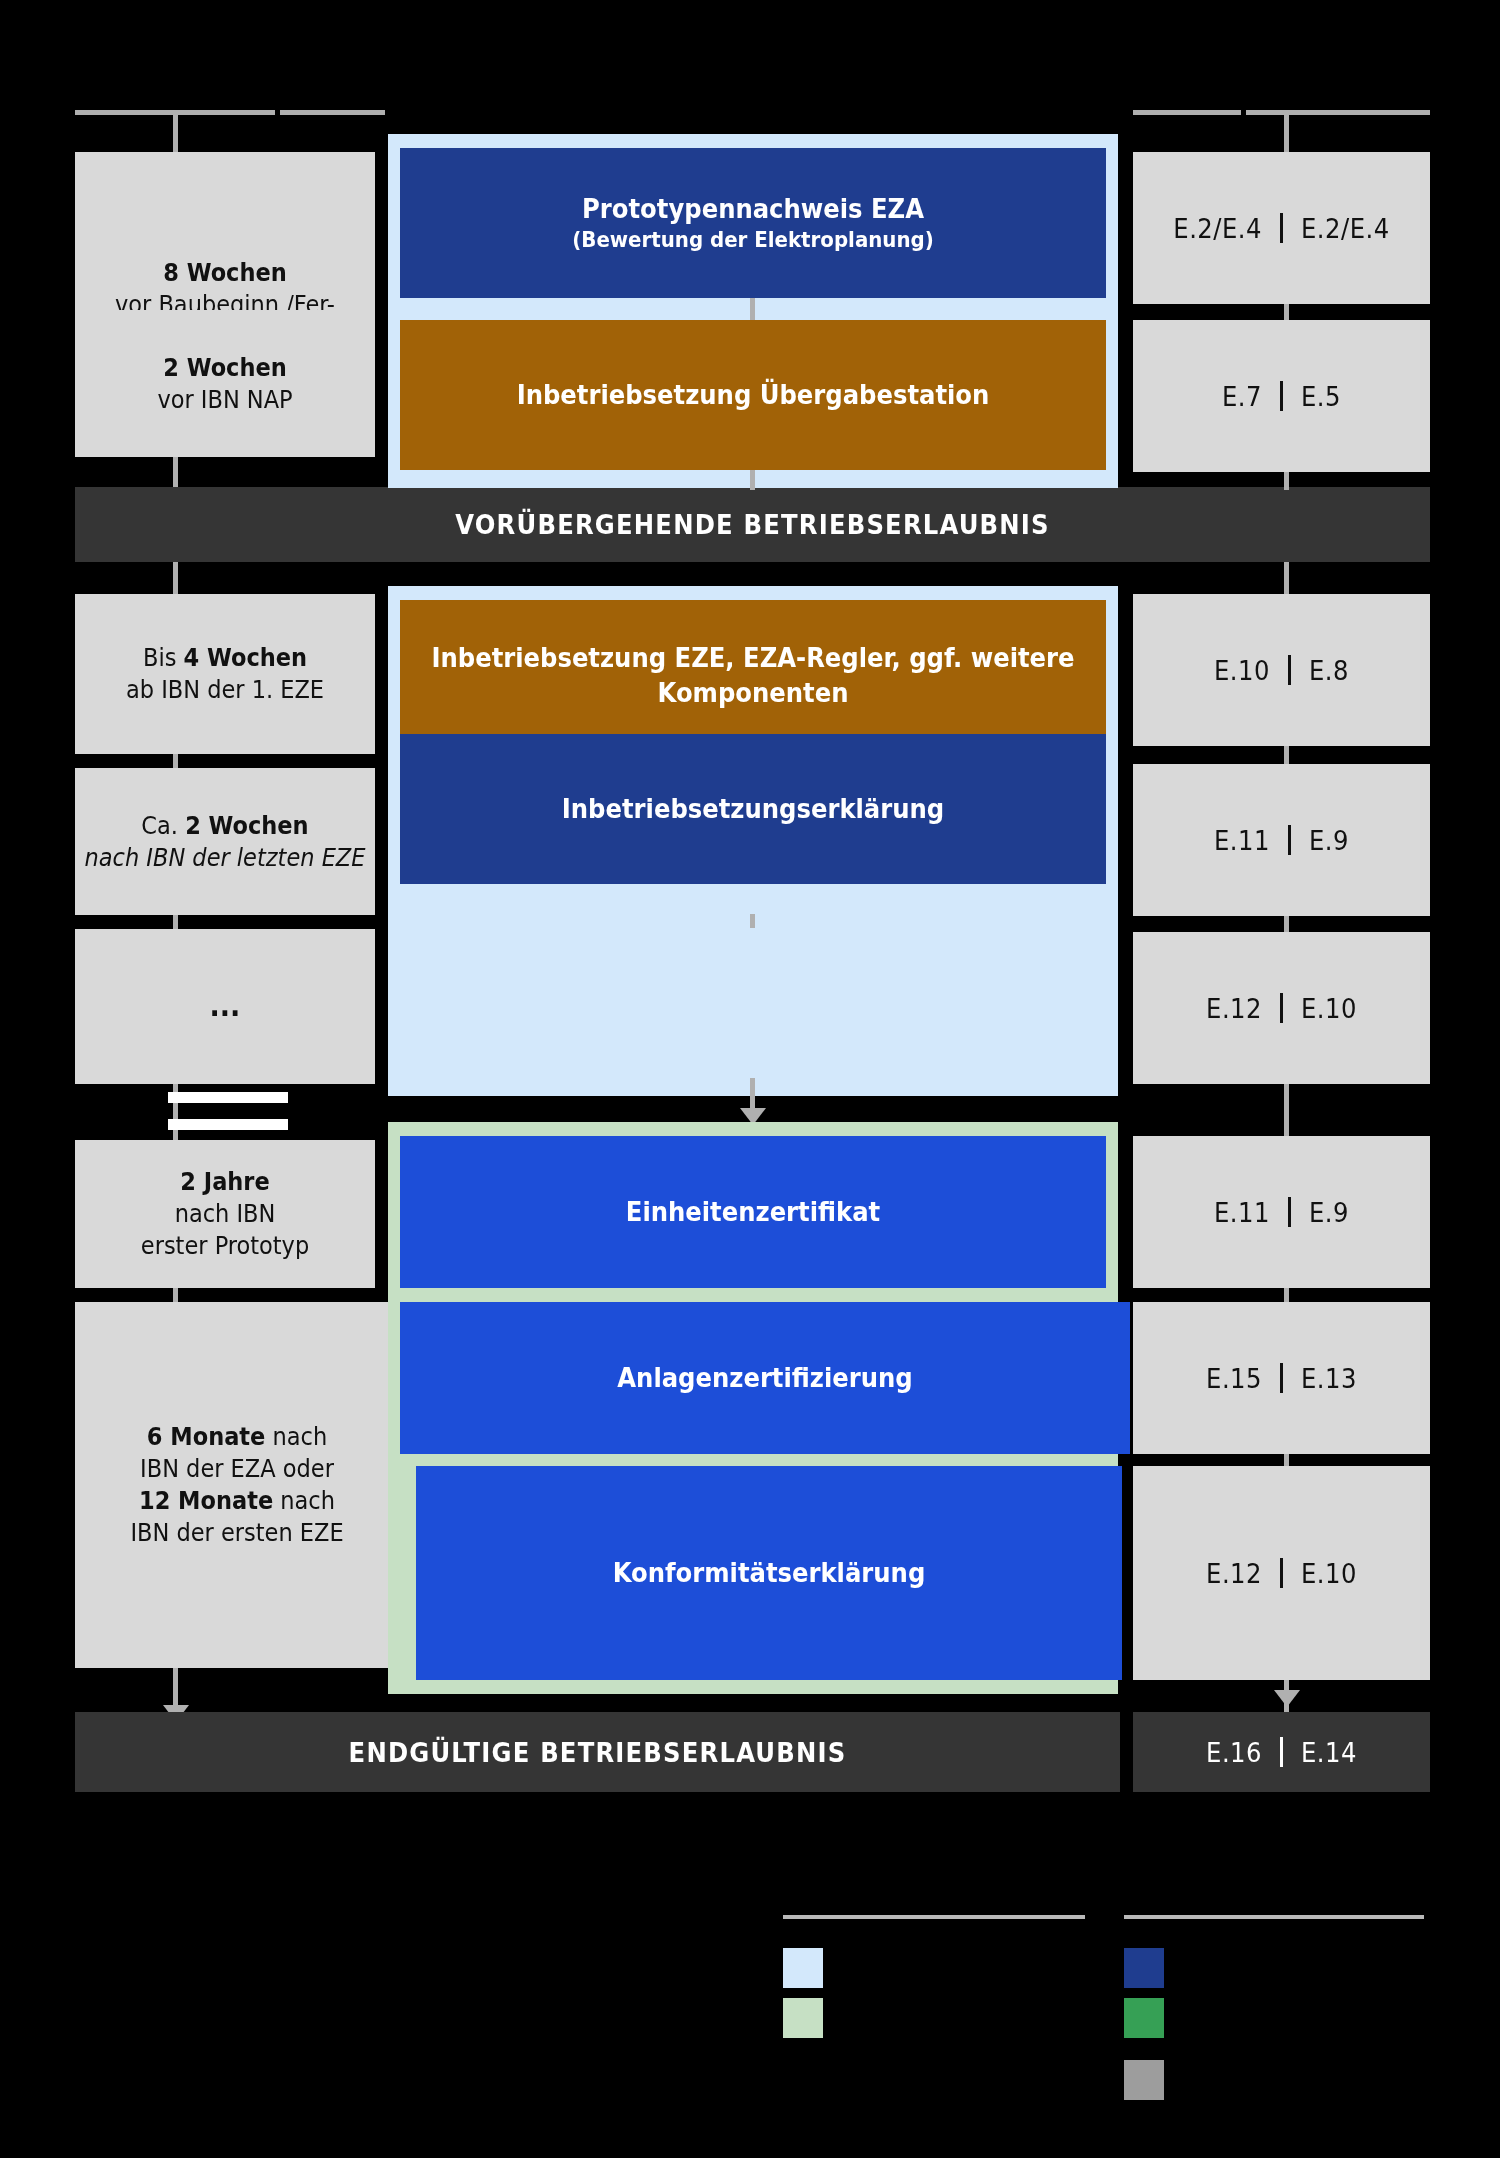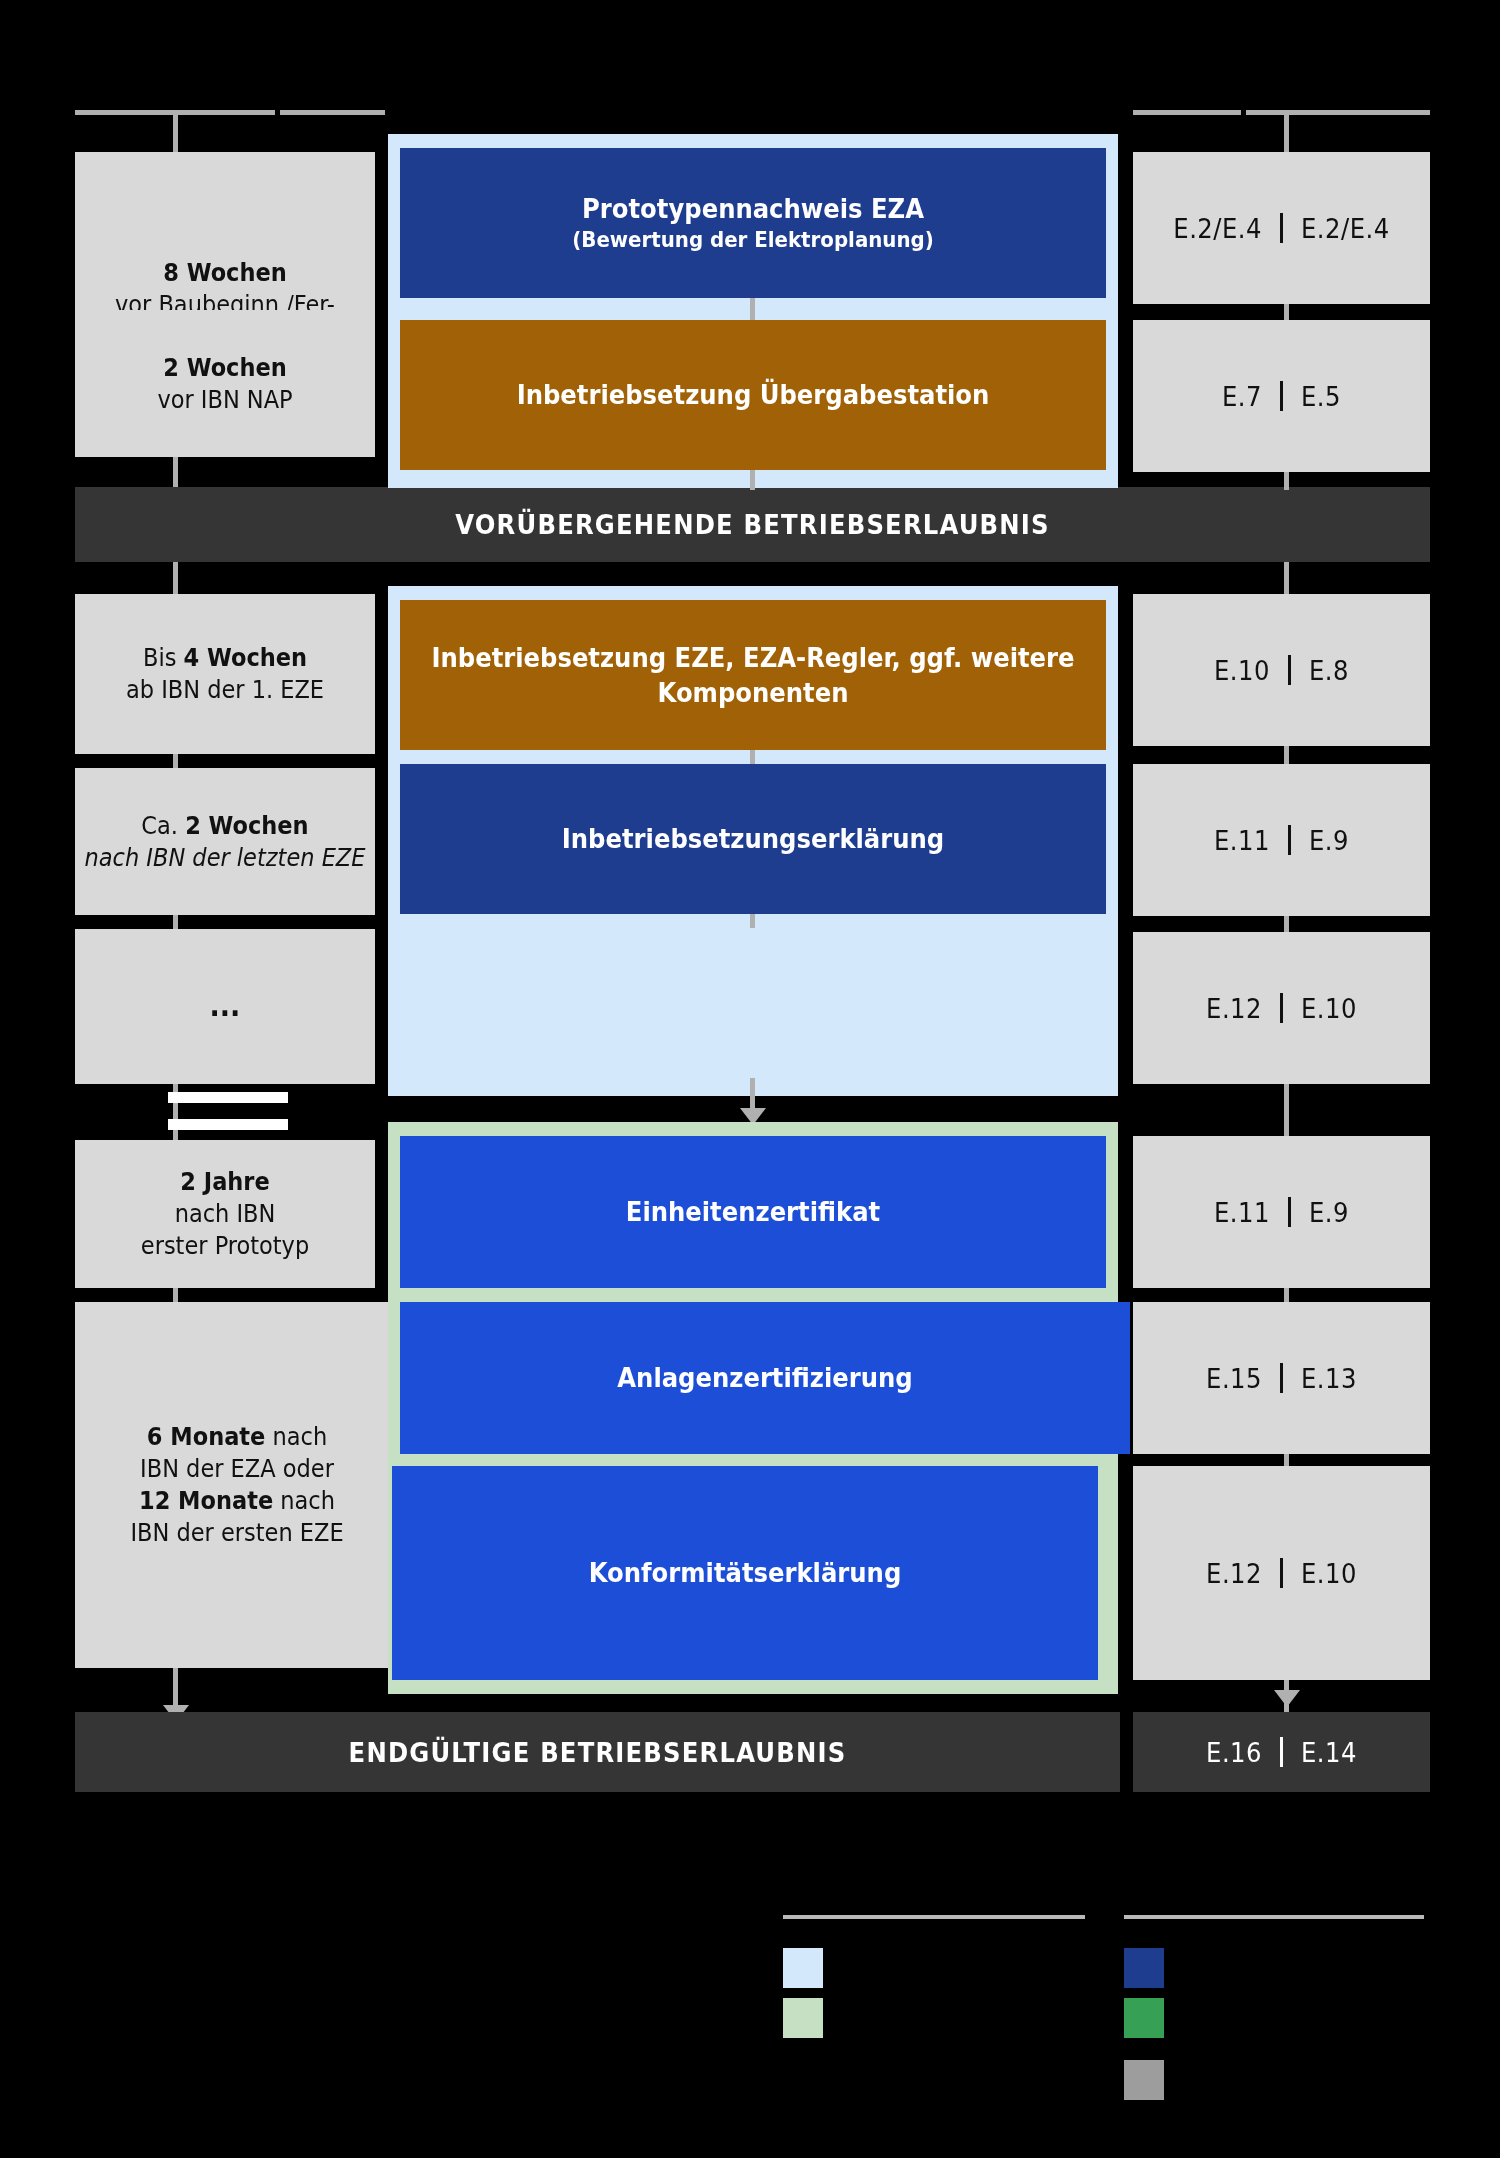--- a/index.html
+++ b/index.html
@@ -229,41 +229,41 @@
 
   <div class="abs pbox gray" style="left:400px; top:600px; width:706px; height:150px;">
     <div>
       <span class="ln">Inbetriebsetzung EZE, EZA-Regler,</span>
       <span class="ln">ggf. weitere Komponenten</span>
     </div>
   </div>
 
   <div class="abs vline" style="left:750px; top:750px; height:14px;"></div>
 
-  <div class="abs pbox blue" style="left:400px; top:764px; width:706px; height:150px;">
+  <div class="abs pbox blue" style="left:400px; top:734px; width:706px; height:150px;">
     <span>Inbetriebsetzungserklärung</span>
   </div>
 
   <div class="abs vline" style="left:750px; top:914px; height:14px;"></div>
 
 
   <div class="abs vline" style="left:750px; top:1078px; height:42px;"></div>
   <div class="abs arrow" style="left:740px; top:1108px;"></div>
 
   <div class="abs grp-green" style="left:388px; top:1122px; width:730px; height:572px;"></div>
 
   <div class="abs pbox green" style="left:400px; top:1136px; width:706px; height:152px;">
     <span>Einheitenzertifikat</span>
   </div>
 
   <div class="abs pbox green" style="left:400px; top:1302px; width:730px; height:152px;">
     <span>Anlagenzertifizierung</span>
   </div>
 
-  <div class="abs pbox green" style="left:392px; top:1466px; width:706px; height:214px;">
+  <div class="abs pbox green" style="left:416px; top:1466px; width:706px; height:214px;">
     <span>Konformitätserklärung</span>
   </div>
 
   <div class="abs ebox" style="left:1133px; top:152px; width:297px; height:152px;">
     <span class="pair">
       <span>E.2/E.4</span>
       <span class="sep"></span>
       <span>E.2/E.4</span>
     </span>
   </div>

